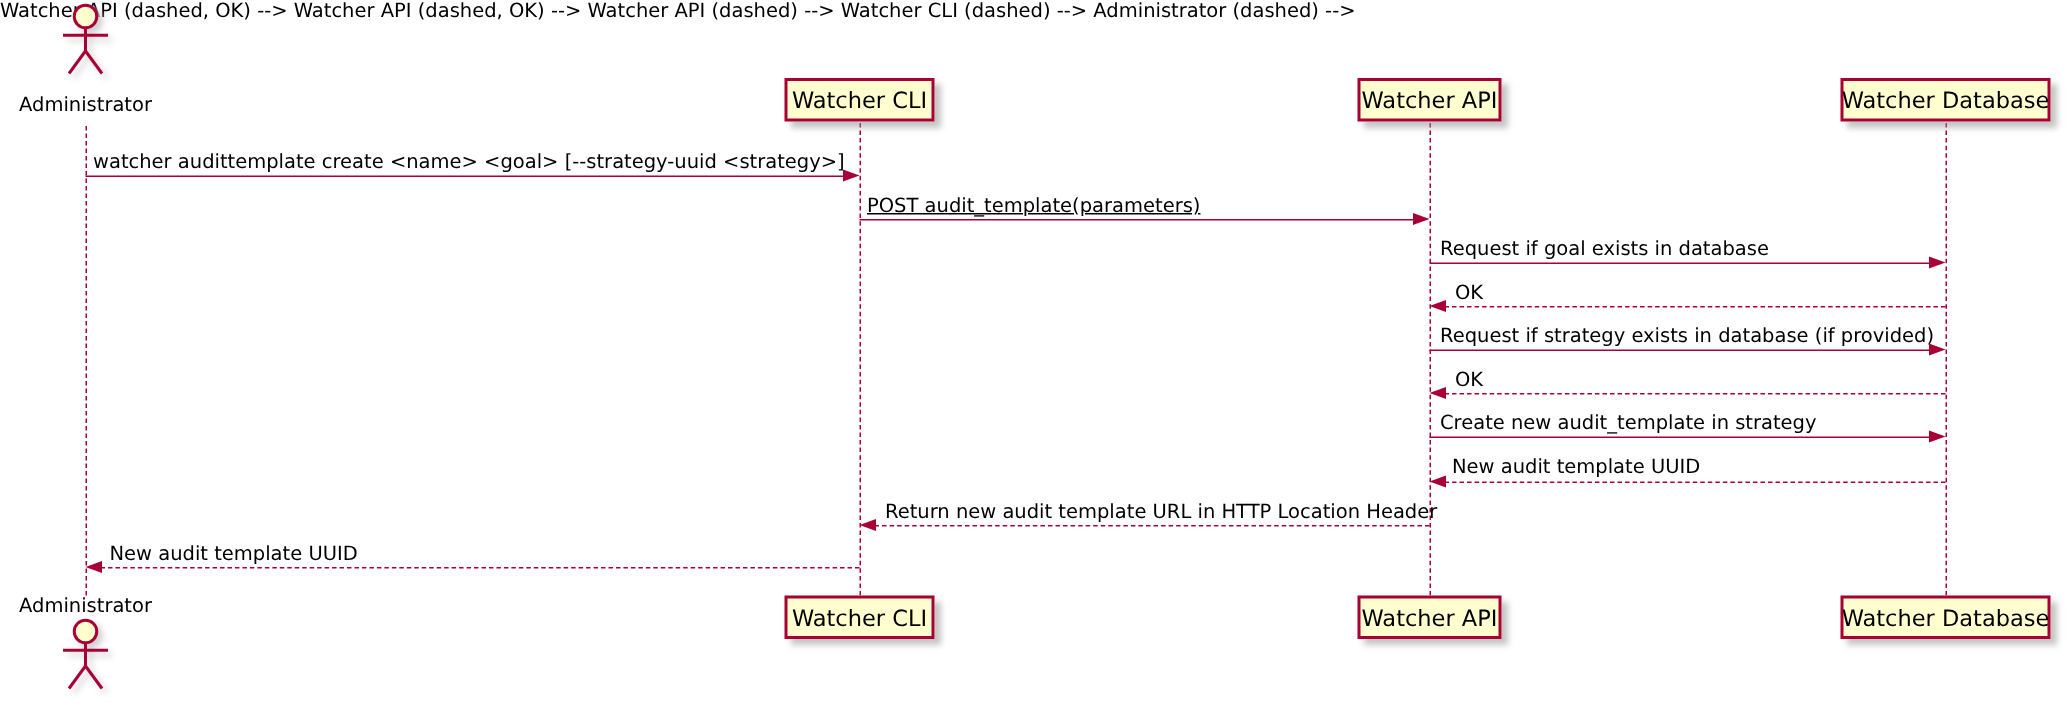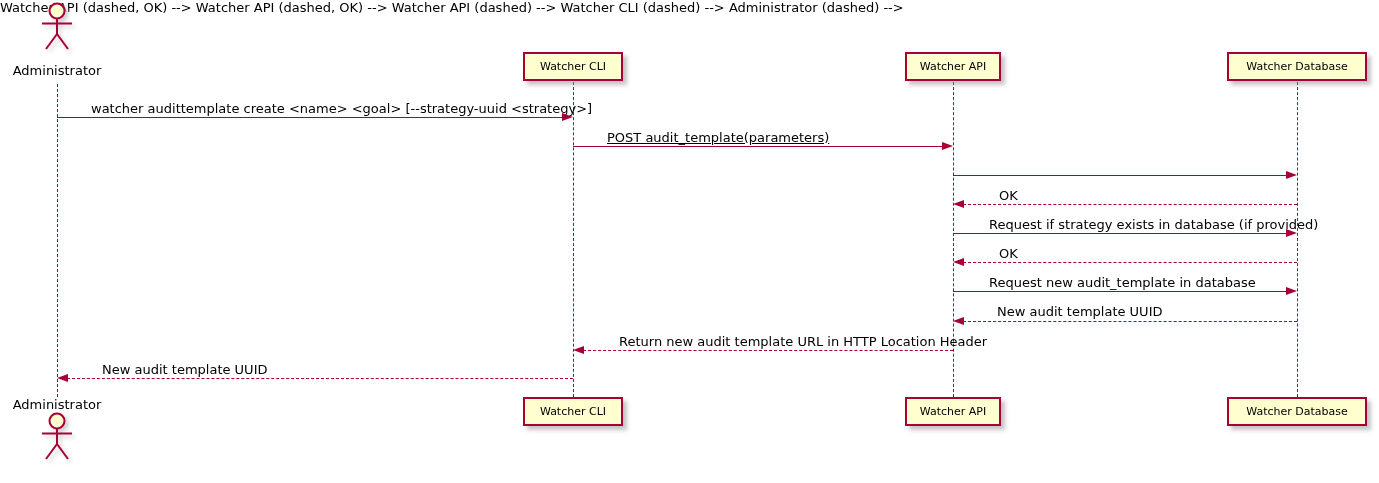--- a/index.html
+++ b/index.html
@@ -18,21 +18,21 @@
     overflow:hidden;
   }
   .pbox{
     position:absolute;
     box-sizing:border-box;
     background:var(--fill);
     border:2px solid var(--line);
     box-shadow:4px 4px 4px rgba(150,150,150,0.55);
     display:flex;align-items:center;justify-content:center;
     white-space:nowrap;
-    font-size:11px;
+    font-size:15px;
   }
   .lifeline{
     position:absolute;
     width:0;
     border-left:1px dashed var(--line);
   }
   .actor-label{
     position:absolute;
     text-align:center;
     white-space:nowrap;
@@ -40,21 +40,20 @@
   }
   .actor-svg{
     position:absolute;
     filter:drop-shadow(3px 3px 2px #cfcfcf);
   }
   .msg-label{
     position:absolute;
     white-space:nowrap;
     font-size:13px;
     line-height:15px;
-    margin-left:29px;
   }
   .msg-line{
     position:absolute;
     height:0;
     border-top:1px solid var(--line);
   }
   .msg-line.dashed{
     border-top-style:dashed;
   }
   .arrow{
@@ -96,40 +95,41 @@
   <div class="msg-label" style="left:62px;top:101px;">watcher audittemplate create &lt;name&gt; &lt;goal&gt; [--strategy-uuid &lt;strategy&gt;]</div>
   <div class="msg-line" style="left:57px;top:117px;width:506px;"></div>
   <div class="arrow right" style="left:562px;top:113px;"></div>
 
   
   <div class="msg-label" style="left:578px;top:130px;text-decoration:underline;">POST audit_template(parameters)</div>
   <div class="msg-line" style="left:573px;top:146px;width:370px;"></div>
   <div class="arrow right" style="left:942px;top:142px;"></div>
 
   
+  <div class="msg-label" style="left:960px;top:159px;">Request if goal exists in database</div>
   <div class="msg-line" style="left:953px;top:175px;width:334px;"></div>
   <div class="arrow right" style="left:1286px;top:171px;"></div>
 
    Watcher API (dashed, OK) --&gt;
   <div class="msg-label" style="left:970px;top:188px;">OK</div>
   <div class="msg-line dashed" style="left:963px;top:204px;width:334px;"></div>
   <div class="arrow left" style="left:953px;top:200px;"></div>
 
   
   <div class="msg-label" style="left:960px;top:217px;">Request if strategy exists in database (if provided)</div>
   <div class="msg-line" style="left:953px;top:233px;width:334px;"></div>
   <div class="arrow right" style="left:1286px;top:229px;"></div>
 
    Watcher API (dashed, OK) --&gt;
   <div class="msg-label" style="left:970px;top:246px;">OK</div>
   <div class="msg-line dashed" style="left:963px;top:262px;width:334px;"></div>
   <div class="arrow left" style="left:953px;top:258px;"></div>
 
   
-  <div class="msg-label" style="left:960px;top:275px;">Request new audit_template in database</div>
+  <div class="msg-label" style="left:960px;top:275px;">Create new audit_template in strategy</div>
   <div class="msg-line" style="left:953px;top:291px;width:334px;"></div>
   <div class="arrow right" style="left:1286px;top:287px;"></div>
 
    Watcher API (dashed) --&gt;
   <div class="msg-label" style="left:968px;top:304px;">New audit template UUID</div>
   <div class="msg-line dashed" style="left:963px;top:321px;width:334px;"></div>
   <div class="arrow left" style="left:953px;top:317px;"></div>
 
    Watcher CLI (dashed) --&gt;
   <div class="msg-label" style="left:590px;top:334px;text-align:right;">Return new audit template URL in HTTP Location Header</div>

